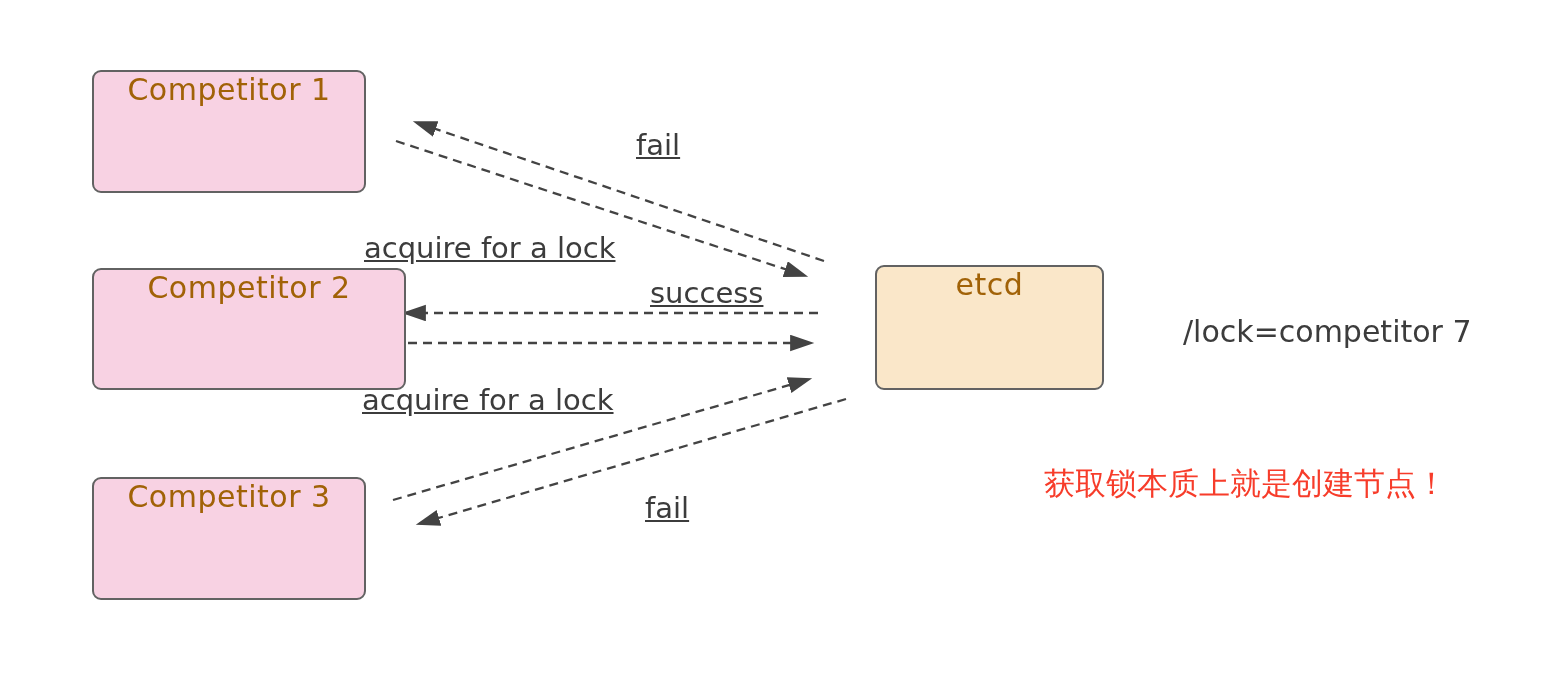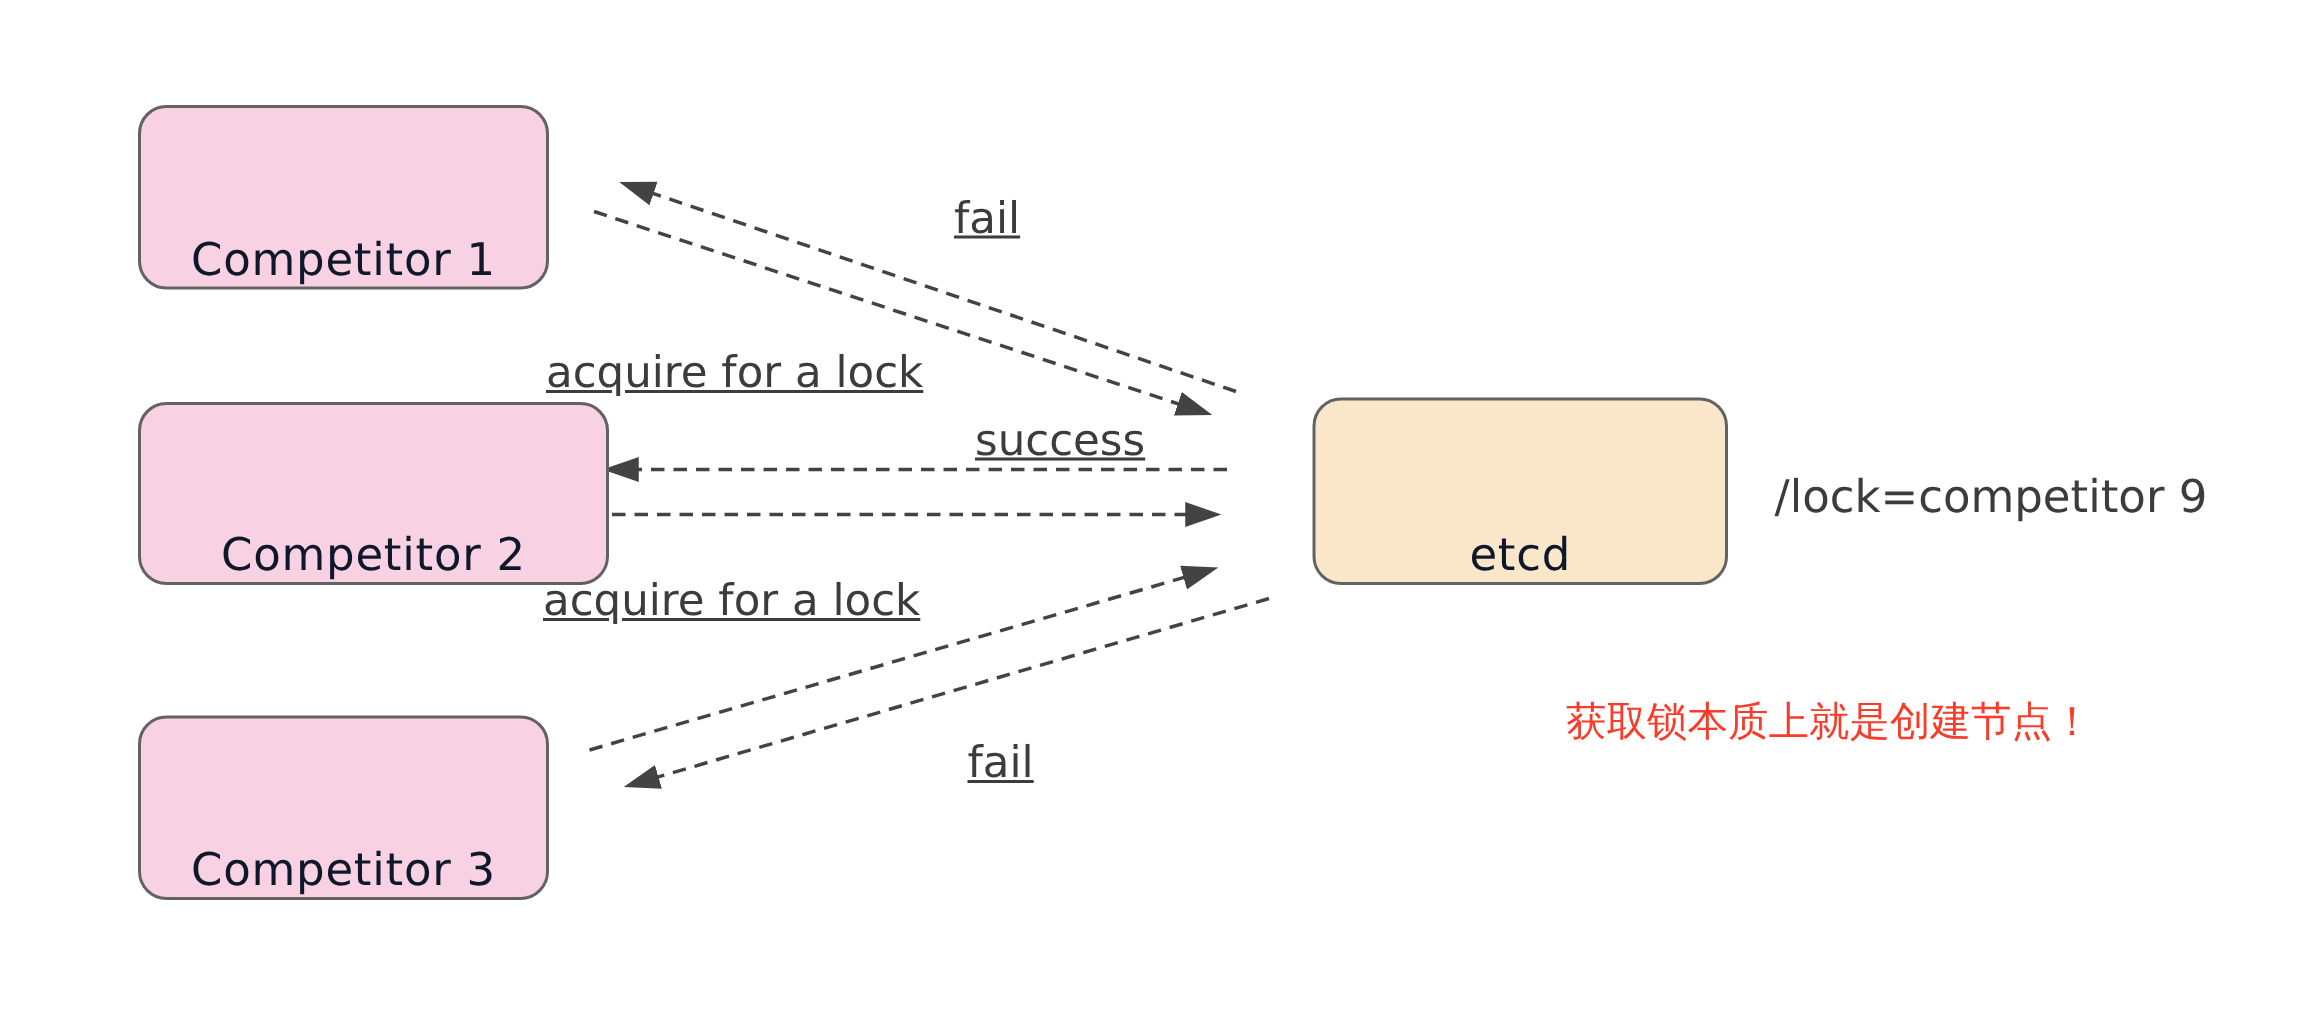--- a/index.html
+++ b/index.html
@@ -18,34 +18,34 @@
   .arrow-layer {
     position: absolute;
     left: 0; top: 0;
     width: 1544px;
     height: 682px;
   }
   .node {
     position: absolute;
     box-sizing: border-box;
     border: 2.5px solid #626262;
-    border-radius: 19px;
+    border-radius: 9px;
     display: flex;
-    align-items: flex-end;
+    align-items: flex-start;
     justify-content: center;
     font-size: 30px;
-    color: #0f172a;
+    color: #a16207;
     letter-spacing: 0.5px;
   }
   .node.pink { background: #f8d2e3; }
   .node.tan  { background: #fae7c9; }
   .node-c1 { left: 92px;  top: 70px;  width: 274px; height: 123px; }
   .node-c2 { left: 92px;  top: 268px; width: 314px; height: 122px; }
   .node-c3 { left: 92px;  top: 477px; width: 274px; height: 123px; }
-  .node-etcd { left: 875px; top: 265px; width: 277px; height: 125px; }
+  .node-etcd { left: 875px; top: 265px; width: 229px; height: 125px; }
   .edge-label {
     position: absolute;
     font-size: 29px;
     color: #3c3c3c;
     white-space: nowrap;
     text-decoration: underline;
   }
   .lbl-fail-top       { left: 636px; top: 128px; }
   .lbl-acquire-top    { left: 364px; top: 231px; }
   .lbl-success        { left: 650px; top: 276px; }
@@ -55,21 +55,21 @@
     position: absolute;
     white-space: nowrap;
   }
   .lbl-lock-value {
     left: 1183px; top: 314px;
     font-size: 30px;
     color: #3c3c3c;
   }
   .lbl-note-cn {
     left: 1044px; top: 463px;
-    font-size: 27px;
+    font-size: 31px;
     font-weight: 500;
     text-align: center;
   }
 </style>
 </head>
 <body>
 
 <div class="canvas">
 
   <svg class="arrow-layer" viewBox="0 0 1544 682" xmlns="http://www.w3.org/2000/svg">
@@ -111,17 +111,17 @@
   <div class="edge-label lbl-fail-top">fail</div>
 
   <div class="edge-label lbl-acquire-top">acquire for a lock</div>
 
   <div class="edge-label lbl-success">success</div>
 
   <div class="edge-label lbl-acquire-bottom">acquire for a lock</div>
 
   <div class="edge-label lbl-fail-bottom">fail</div>
 
-  <div class="annotation lbl-lock-value">/lock=competitor 9</div>
+  <div class="annotation lbl-lock-value">/lock=competitor 7</div>
 
   <div class="annotation lbl-note-cn" style="color: rgb(247, 60, 42);">获取锁本质上就是创建节点！</div>
 
 </div>
 
 </body></html>

